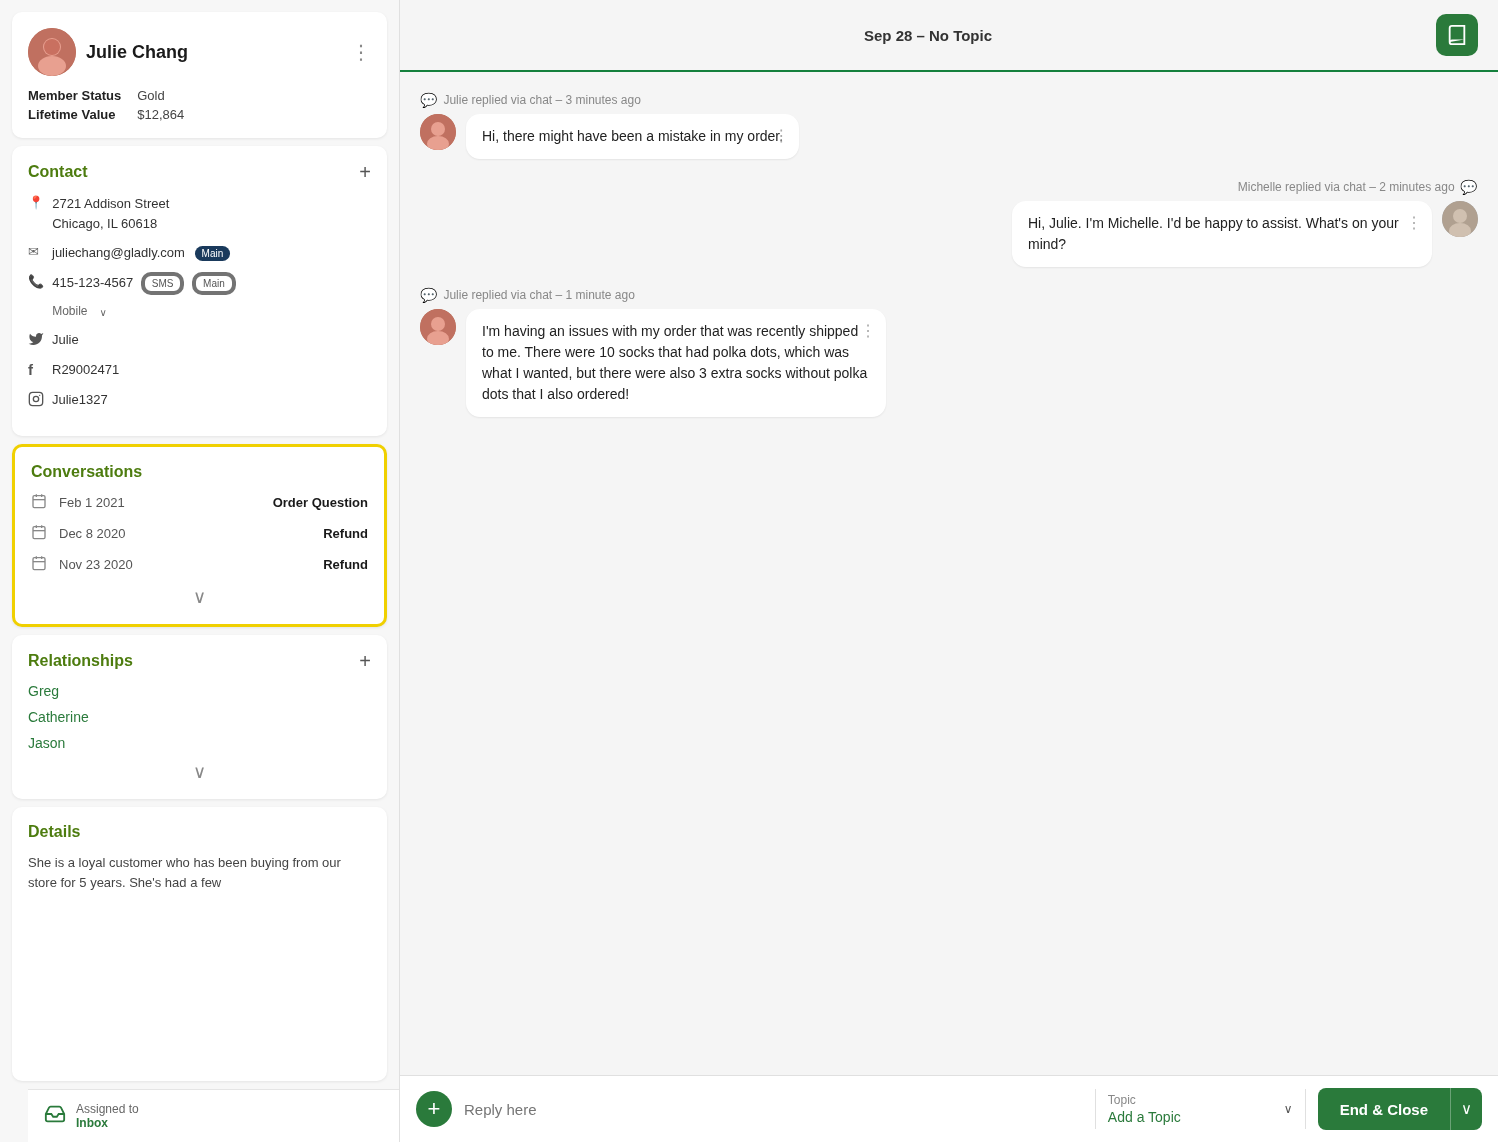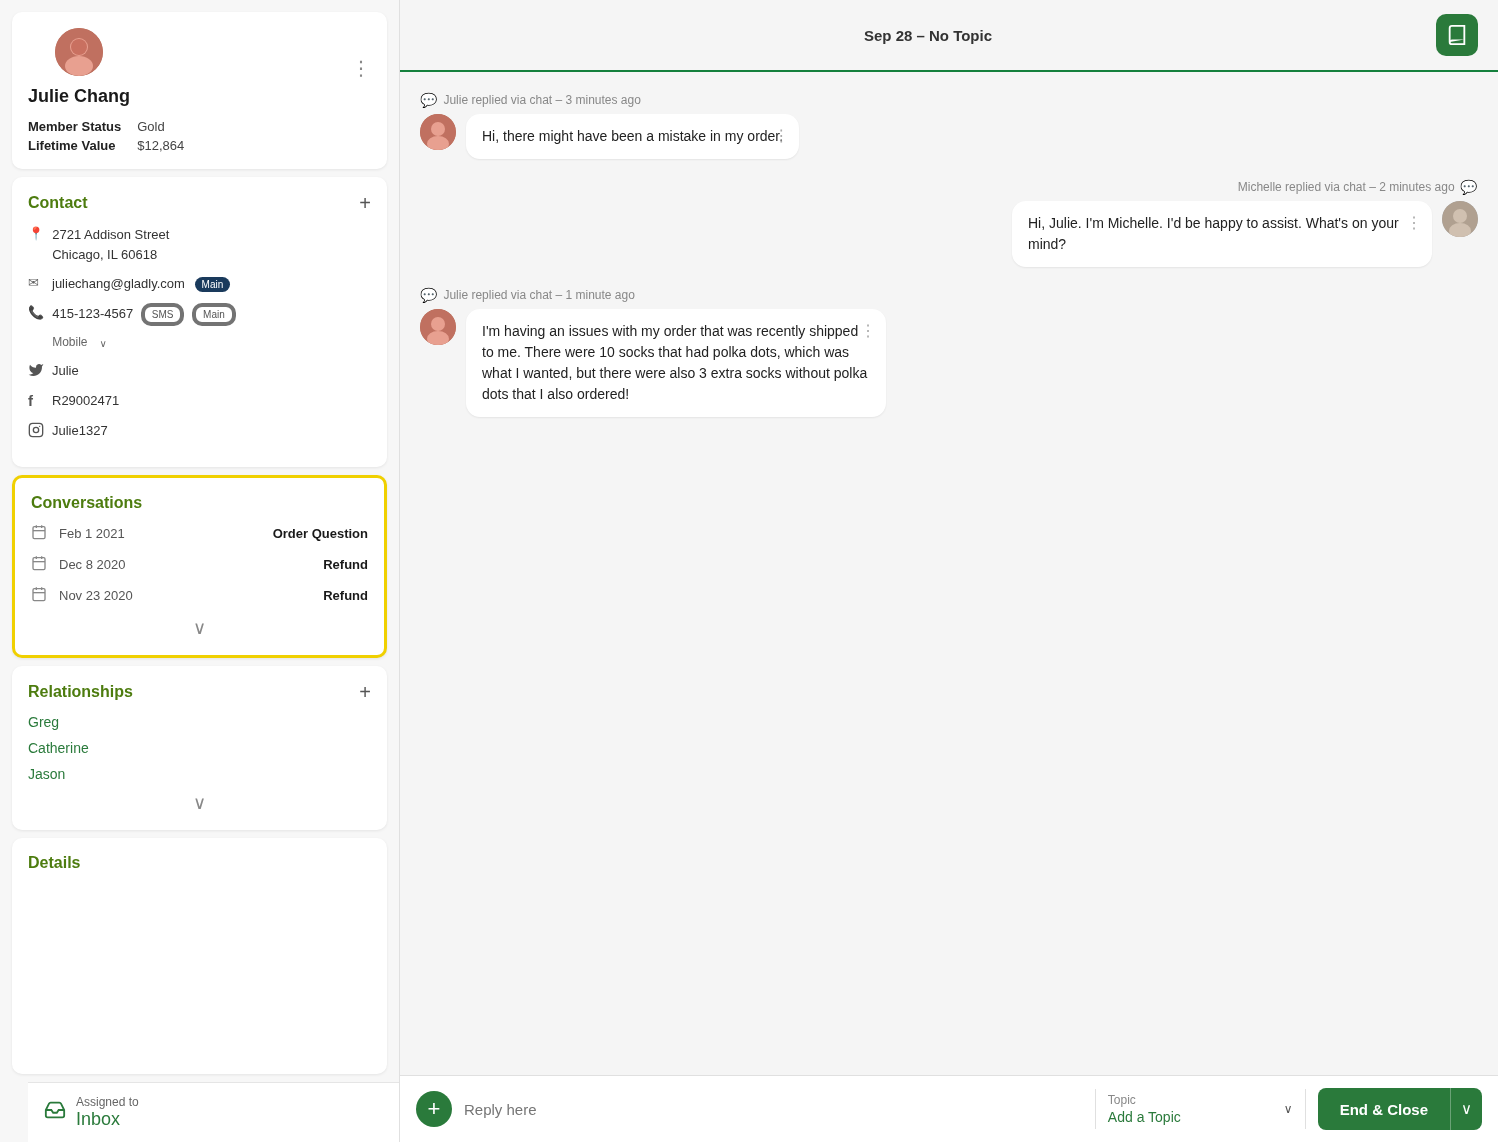--- a/index.html
+++ b/index.html
@@ -36,21 +36,20 @@
     .profile-header {
       display: flex;
       align-items: center;
       justify-content: space-between;
       margin-bottom: 12px;
     }
     .profile-header-left {
       display: flex;
       align-items: center;
       gap: 10px;
-      flex-direction: column;
     }
     .avatar {
       width: 48px;
       height: 48px;
       border-radius: 50%;
       background: #b8705a;
       overflow: hidden;
       display: flex;
       align-items: center;
       justify-content: center;
@@ -219,23 +218,23 @@
     }
     .inbox-icon {
       color: #2a7a3b;
       font-size: 20px;
     }
     .assigned-label {
       font-size: 12px;
       color: #666;
     }
     .assigned-value {
-      font-size: 18px;
+      font-size: 12px;
       color: #2a7a3b;
-      font-weight: 400;
+      font-weight: 700;
     }
 
     
     .right-panel {
       flex: 1;
       display: flex;
       flex-direction: column;
       background: #f5f5f5;
       height: 100%;
     }
@@ -552,20 +551,21 @@
     <span class="rel-link">Greg</span>
     <span class="rel-link">Catherine</span>
     <span class="rel-link">Jason</span>
     <div class="expand-btn">∨</div>
   </div>
 
   <div class="section-card" style="flex:1;">
     <div class="section-header">
       <span class="section-title">Details</span>
     </div>
+    <p class="details-text">She is a loyal customer who has been buying from our store for 5 years. She's had a few</p>
   </div>
 
   <div class="assigned-bar">
     <span class="inbox-icon">
       <svg width="22" height="22" viewBox="0 0 24 24" fill="none" stroke="#2a7a3b" stroke-width="2">
           <polyline points="22 12 16 12 14 15 10 15 8 12 2 12"></polyline>
           <path d="M5.45 5.11L2 12v6a2 2 0 002 2h16a2 2 0 002-2v-6l-3.45-6.89A2 2 0 0016.76 4H7.24a2 2 0 00-1.79 1.11z"></path>
         </svg>
     </span>
     <div>

